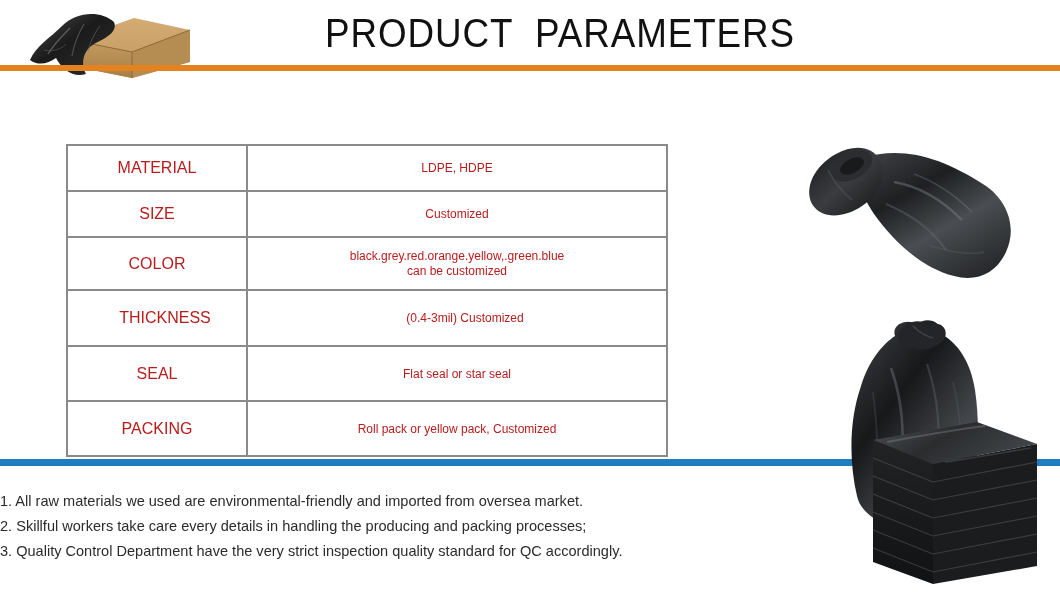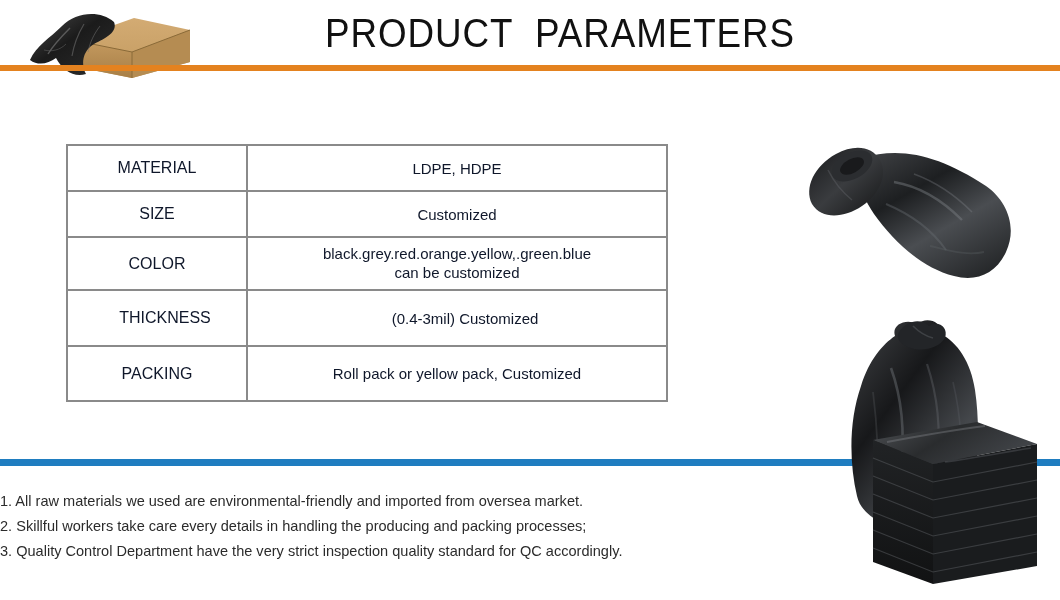--- a/index.html
+++ b/index.html
@@ -31,24 +31,24 @@
 
   
   .spec-table{
     position:absolute;left:66px;top:144px;width:602px;
     border-collapse:collapse;table-layout:fixed;
     background:#fff;
   }
   .spec-table td{
     border:2px solid #8a8a8a;
     text-align:center;vertical-align:middle;
-    color:#0f172a;padding:2px 4px;
+    color:#b91c1c;padding:2px 4px;
   }
   .spec-table td.k{width:170px;font-size:16px;height:40px;}
-  .spec-table td.v{font-size:15px;}
+  .spec-table td.v{font-size:12px;}
   .v-main{display:block;line-height:1.25;white-space:pre-line;}
   .r1 td{height:40px;}
   .r2 td{height:40px;}
   .r3 td{height:47px;}
   .r4 td{height:50px;padding-left:20px;}
   .r5 td{height:49px;}
   .r6 td{height:49px;border-radius:22px;}
   .val-wide{font-size:17px;}
   .val-color{font-size:15.5px;border-radius:16px;}
 
@@ -129,20 +129,24 @@
         <td class="k">COLOR</td>
         <td class="v val-color">
           <span class="v-main">black.grey.red.orange.yellow,.green.blue
 can  be  customized</span>
         </td>
       </tr>
       <tr class="r4">
         <td class="k">THICKNESS</td>
         <td class="v val-wide">(0.4-3mil)  Customized</td>
       </tr>
+      <tr class="r5">
+        <td class="k">SEAL</td>
+        <td class="v val-wide">Flat  seal  or  star  seal</td>
+      </tr>
       <tr class="r6">
         <td class="k">PACKING</td>
         <td class="v val-wide">Roll  pack  or  yellow  pack,  Customized</td>
       </tr>
     </tbody>
   </table>
 
   <div class="blue-rule"></div>
 
   <div class="notes">

